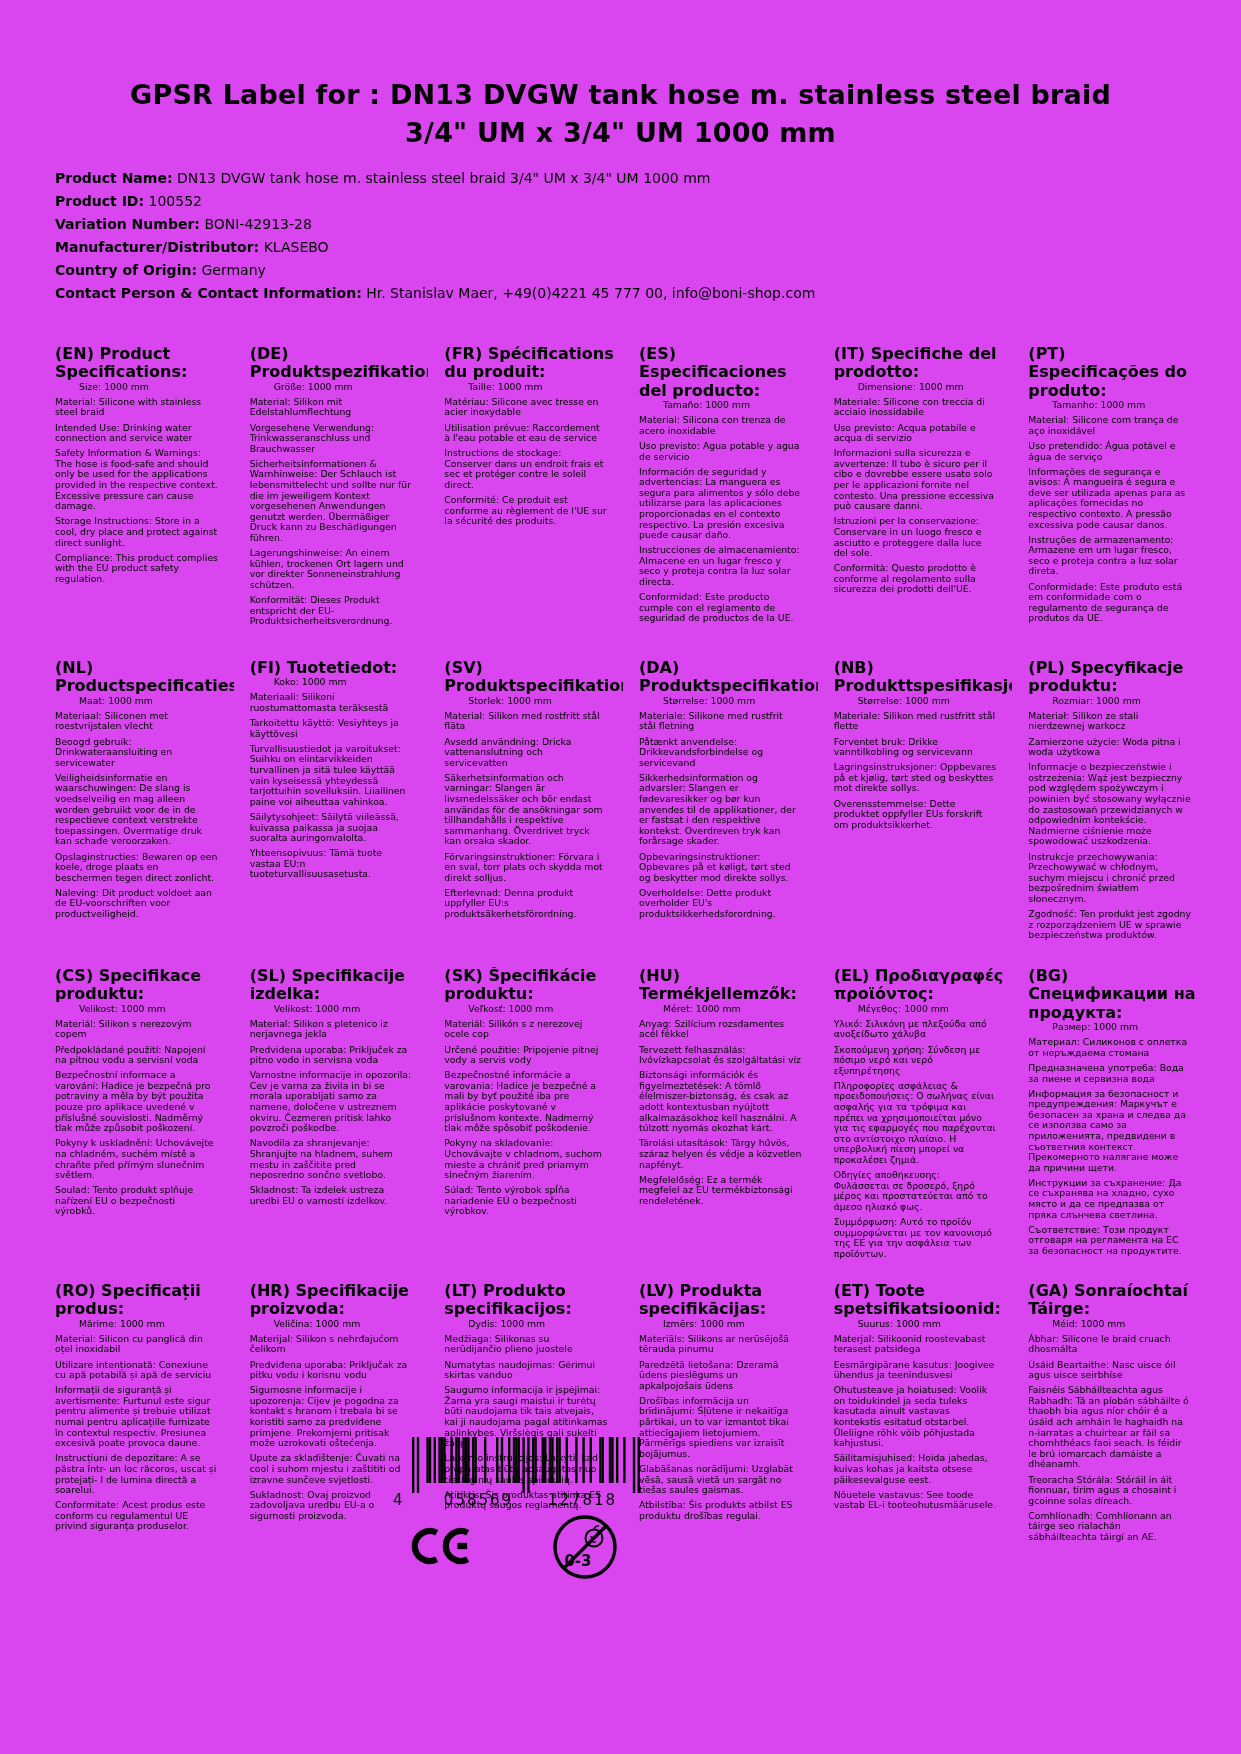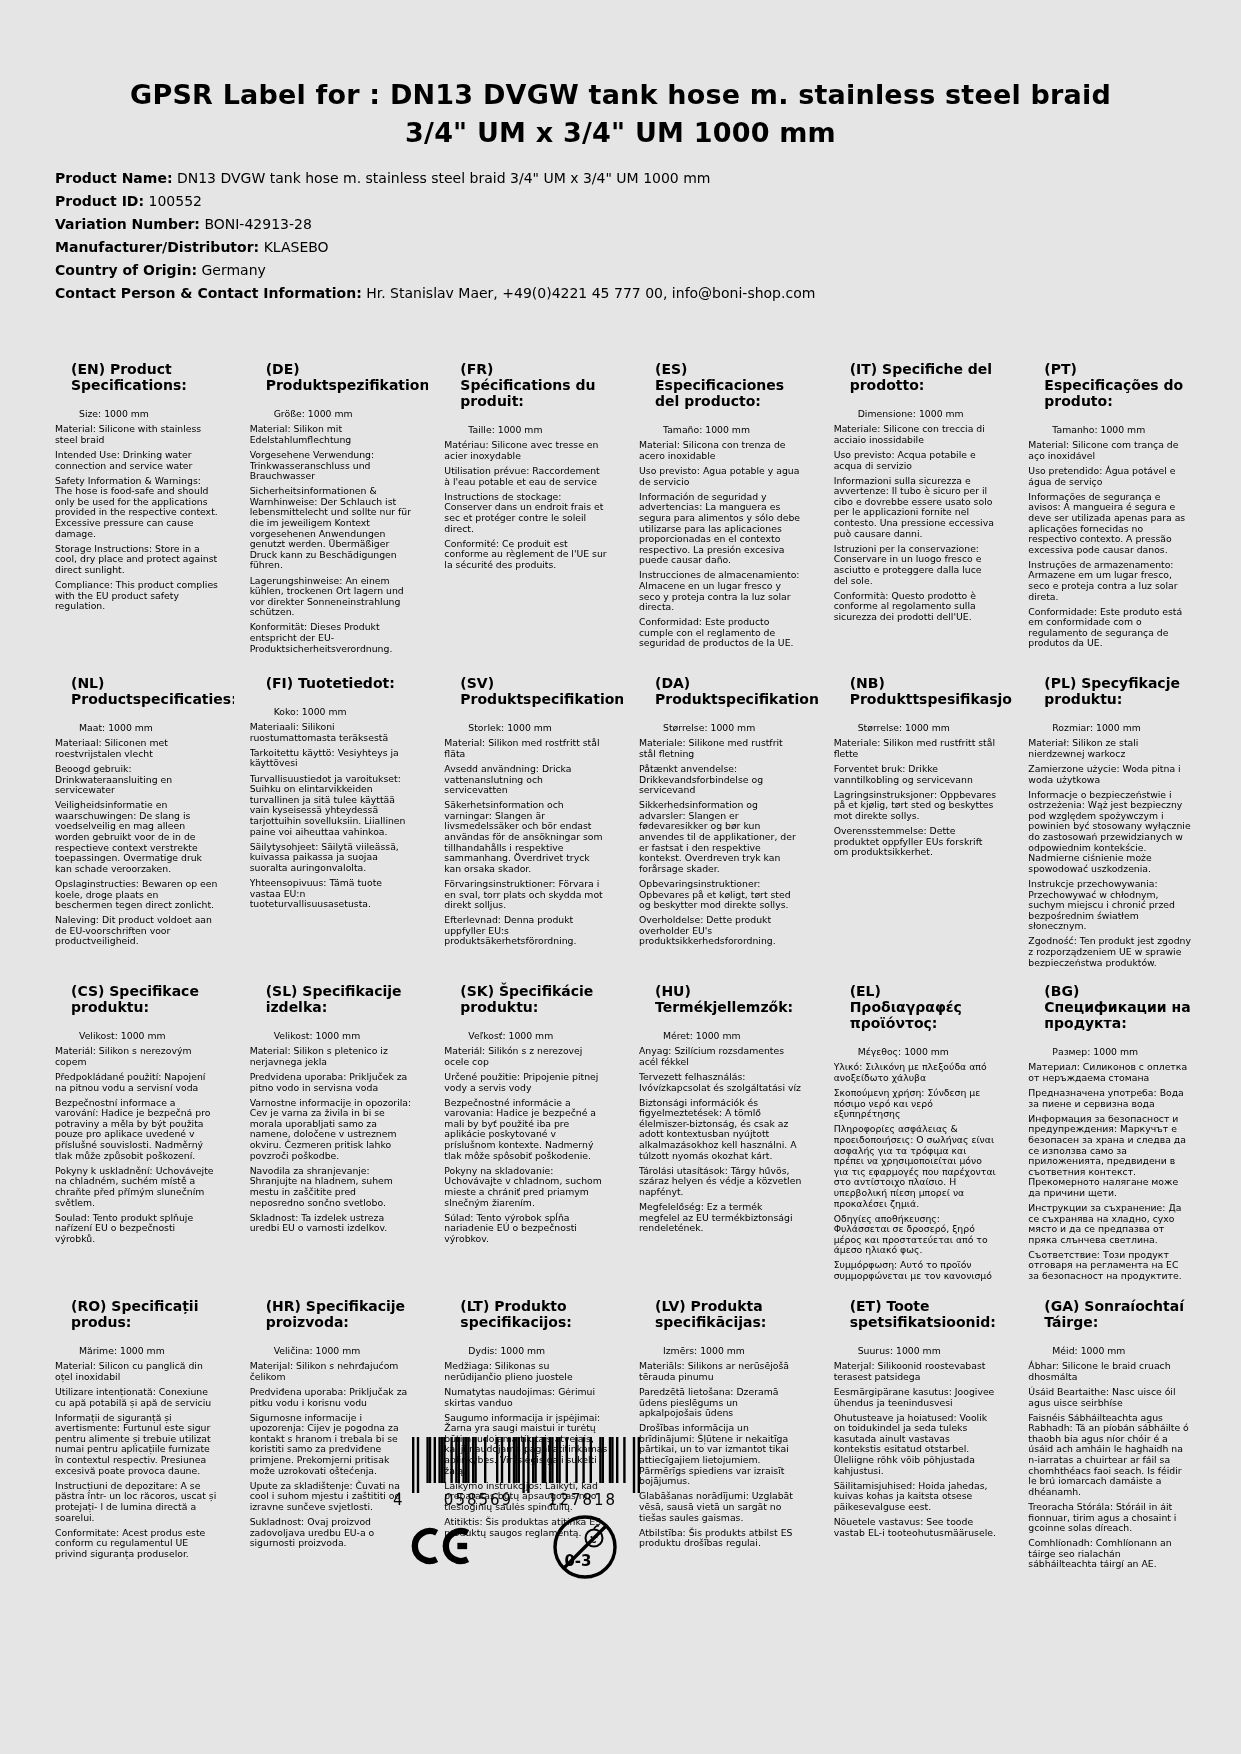--- a/index.html
+++ b/index.html
@@ -1,29 +1,29 @@
 <!DOCTYPE html>
 <html><head>
 <meta charset="utf-8">
 <style>
   html,body{margin:0;padding:0;background:#fff;}
   body{width:1241px;height:1754px;position:relative;font-family:"DejaVu Sans",sans-serif;color:#000;}
-  .page{position:absolute;inset:0;background:#e5e5e5;}
+  .page{position:absolute;inset:0;background:#d946ef;}
 
   .title{position:absolute;top:76px;left:120px;width:1001px;margin:0;text-align:center;
          font-size:27px;font-weight:bold;line-height:1.4;letter-spacing:.2px;}
 
   .product-info{position:absolute;top:167px;left:55px;width:1130px;font-size:14px;line-height:23px;}
   .info-label{font-weight:bold;}
   .info-value{font-weight:normal;}
 
   .specs-grid{position:absolute;top:345px;left:55px;width:1152px;display:grid;
               grid-template-columns:repeat(6,1fr);grid-template-rows:314px 308px 315px auto;column-gap:16px;}
   .spec-block{overflow:hidden;}
-  .spec-heading{margin:16px;font-size:14px;font-weight:bold;line-height:1.15;max-width:172px;}
+  .spec-heading{margin:0;font-size:16px;font-weight:bold;line-height:1.15;max-width:172px;}
   .spec-body p{margin:0 0 4.5px 0;font-size:9.3px;line-height:1.14;max-width:163px;}
   .spec-body p:first-child{margin-bottom:4.5px;margin-left:24px;}
 
   .footer{position:absolute;left:0;top:1430px;width:1241px;height:180px;}
   .barcode{position:absolute;left:412px;top:7px;width:228px;}
   .bars svg rect{fill:#000;}
   .barcode-digits{position:relative;height:18px;font-size:15px;}
   .bc-lead{position:absolute;left:-19px;top:-8px;}
   .bc-g1{position:absolute;left:16px;width:101px;top:-8px;text-align:center;letter-spacing:2px;}
   .bc-g2{position:absolute;left:120px;width:101px;top:-8px;text-align:center;letter-spacing:2px;}

